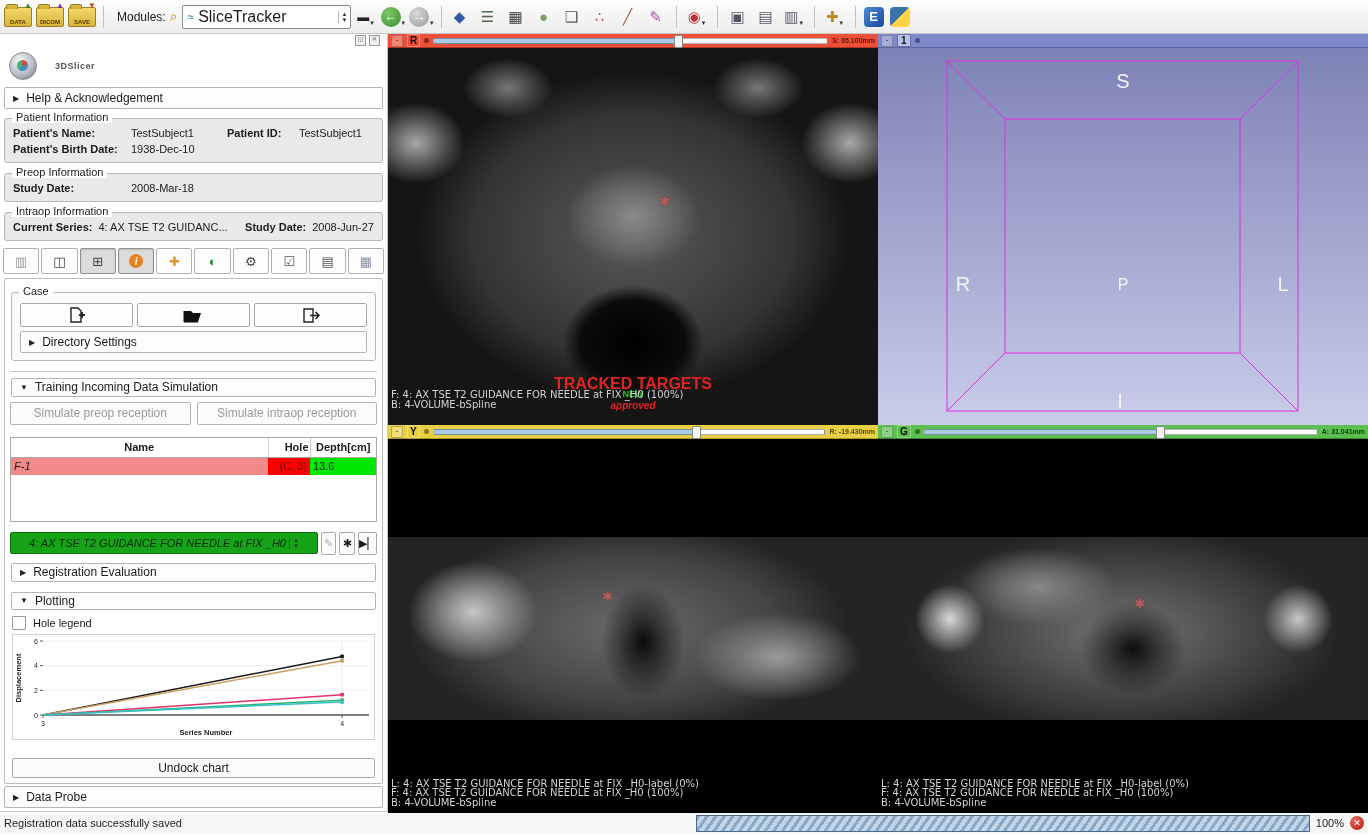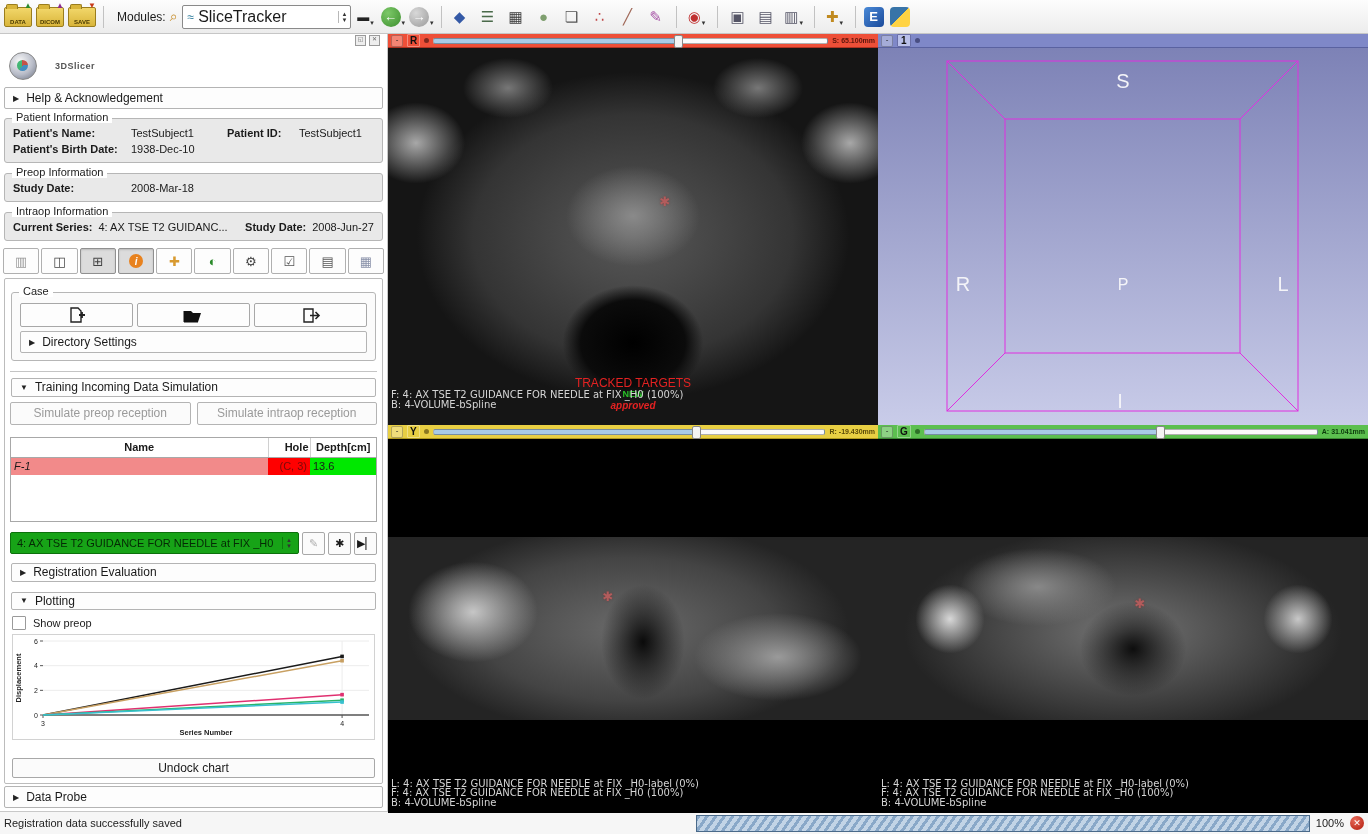--- a/index.html
+++ b/index.html
@@ -63,21 +63,21 @@
   .sim-btn{flex:1;height:21px;background:#fbfbfb;border:1px solid #b4b4b4;border-radius:2px;color:#9a9a9a;font-size:12px;display:flex;align-items:center;justify-content:center;}
   .ttable{border:1px solid #a8a8a8;margin:2px 0 8px 0;background:#fff;}
   .ttable table{width:100%;border-collapse:collapse;font-size:11px;}
   .ttable th{font-weight:bold;border-bottom:1px solid #a8a8a8;border-right:1px solid #d0d0d0;height:17px;background:#fff;}
   .ttable th:last-child{border-right:none;}
   .ttable td{height:17px;padding:0 3px;}
   .c-hole{width:36px;text-align:right;}
   .c-depth{width:60px;}
   .t-fill{height:46px;background:#fff;}
   .series-row{display:flex;gap:3px;align-items:center;margin:2px 0 6px 0;}
-  .series-combo{flex:1;height:20px;background:#17a317;border:1px solid #0c700c;border-radius:2px;display:flex;align-items:center;padding:0 6px;color:#052a05;}
+  .series-combo{flex:1;height:20px;background:#17a317;border:1px solid #0c700c;border-radius:2px;display:flex;align-items:center;padding:0 18px;color:#052a05;font-style:italic;}
   .series-combo .txt{flex:1;font-size:11px;white-space:nowrap;overflow:hidden;}
   .mini-btn{width:21px;height:21px;border:1px solid #a8a8a8;border-radius:2px;background:#fbfbfb;display:flex;align-items:center;justify-content:center;font-size:11px;}
   .mini-btn.dis{color:#b0b0b0;}
   .legend-row{display:flex;align-items:center;gap:7px;height:18px;margin:3px 2px;}
   .cb{width:12px;height:12px;border:1px solid #9a9a9a;background:#fff;border-radius:1px;}
   .chart-box{border:1px solid #d2d2d2;background:#fff;margin:1px 2px 17px 2px;}
   .wide-btn{height:21px;background:#fbfbfb;border:1px solid #a8a8a8;border-radius:2px;font-size:12px;display:flex;align-items:center;justify-content:center;margin:1px 2px;}
   .dataprobe{margin-top:auto;margin-bottom:3px;}
 
   
@@ -90,21 +90,21 @@
   .vbar{height:14px;display:flex;align-items:center;gap:4px;padding:0 3px;box-sizing:border-box;font-size:9px;}
   .vbar .colbtn{width:10px;height:10px;border-radius:2px;background:rgba(255,255,255,.3);border:1px solid rgba(0,0,0,.25);font-size:8px;line-height:8px;text-align:center;color:#222;}
   .vbar .vlab{font-weight:bold;font-size:10px;color:#111;padding:0 2px;border:1px solid rgba(255,255,255,.35);border-radius:1px;}
   .vbar .pin{width:5px;height:5px;border-radius:50%;background:rgba(40,10,10,.55);}
   .vslider{position:relative;flex:1;height:4px;border:1px solid rgba(0,0,0,.3);border-radius:2px;}
   .vslider .handle{position:absolute;top:-4px;width:7px;height:11px;background:#f4f4f4;border:1px solid #888;border-radius:2px;}
   .vbar .vval{font-size:7px;font-weight:bold;white-space:nowrap;}
   .mri{position:absolute;left:0;}
   .corner-text{position:absolute;left:3px;font-size:10px;line-height:9.5px;color:#d4d4d4;font-family:"DejaVu Sans",sans-serif;}
   .overlay-status{position:absolute;left:0;right:0;bottom:14px;text-align:center;line-height:11px;}
-  .overlay-status .l0{color:#e32222;font-weight:normal;font-size:12px;}
+  .overlay-status .l0{color:#e32222;font-weight:bold;font-size:16px;}
   .overlay-status .l1{color:#28c028;font-weight:bold;font-size:9px;}
   .overlay-status .l2{color:#e32222;font-weight:bold;font-style:italic;font-size:10px;}
   .marker{position:absolute;color:#b25c5c;font-size:13px;transform:translate(-50%,-50%);text-shadow:0 0 2px rgba(120,40,40,.6);}
   .scene3d{position:absolute;left:0;top:14px;width:490px;height:377px;background:linear-gradient(#7d82b6,#c9cce9);}
   .chip{background:#b9c0ea;border:1px solid #6a6fa8;color:#111;font-weight:bold;font-size:10px;padding:0 3px;border-radius:1px;}
 
   
   .statusbar{height:22px;flex:0 0 22px;display:flex;align-items:center;background:#f6f6f6;border-top:1px solid #c8c8c8;padding:0 4px;gap:6px;}
   .status-msg{font-size:11px;color:#222;}
   .progress{margin-left:auto;width:612px;height:15px;border:1px solid #4a6a8a;background:repeating-linear-gradient(125deg,#89a8c8 0 3px,#c2d4e6 3px 7px);}
@@ -371,21 +371,21 @@
           <span class="arr">▶</span>
           <span>Registration Evaluation</span>
         </div>
 
         <div class="collapsible" style="margin-top:8px">
           <span class="arr">▼</span>
           <span>Plotting</span>
         </div>
         <div class="legend-row">
           <span class="cb"></span>
-          <span>Show preop</span>
+          <span>Hole legend</span>
         </div>
         <div class="chart-box" id="chart-box"><svg width="366" height="102" viewBox="0 0 366 102" font-family="Liberation Sans, sans-serif">
               <line x1="30" y1="55.333333333333336" x2="356" y2="55.333333333333336" stroke="#ececec"></line>
               <line x1="30" y1="30.66666666666667" x2="356" y2="30.66666666666667" stroke="#ececec"></line>
               <line x1="30" y1="6" x2="356" y2="6" stroke="#ececec"></line>
               <line x1="329.0825688073395" y1="6" x2="329.0825688073395" y2="80" stroke="#ececec"></line>
               <line x1="30" y1="80" x2="356" y2="80" stroke="#555" stroke-width="1.4"></line>
               <line x1="27" y1="80" x2="30" y2="80" stroke="#555"></line>
               <text x="25" y="82.5" font-size="7" text-anchor="end" fill="#222">0</text>
               <line x1="27" y1="55.333333333333336" x2="30" y2="55.333333333333336" stroke="#555"></line>

